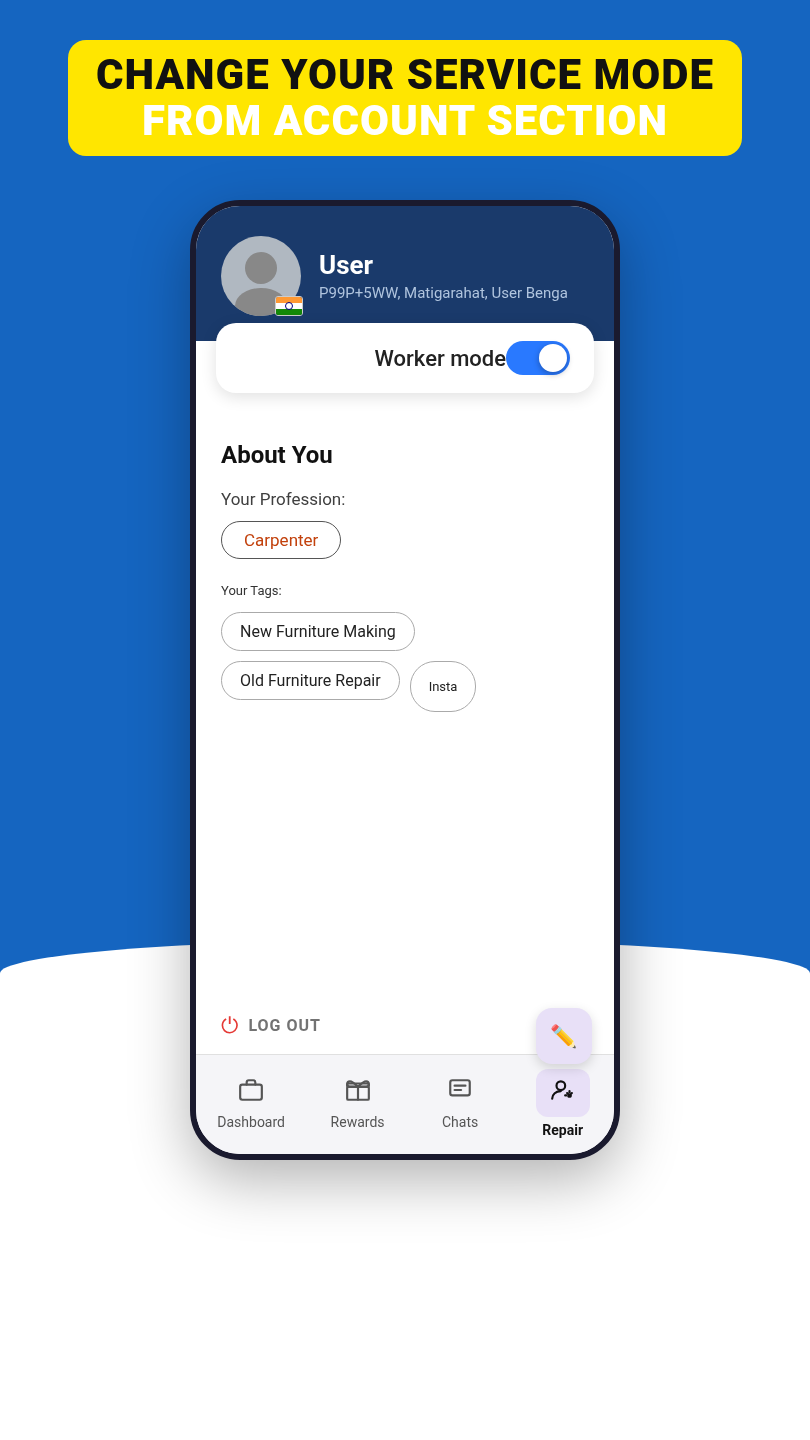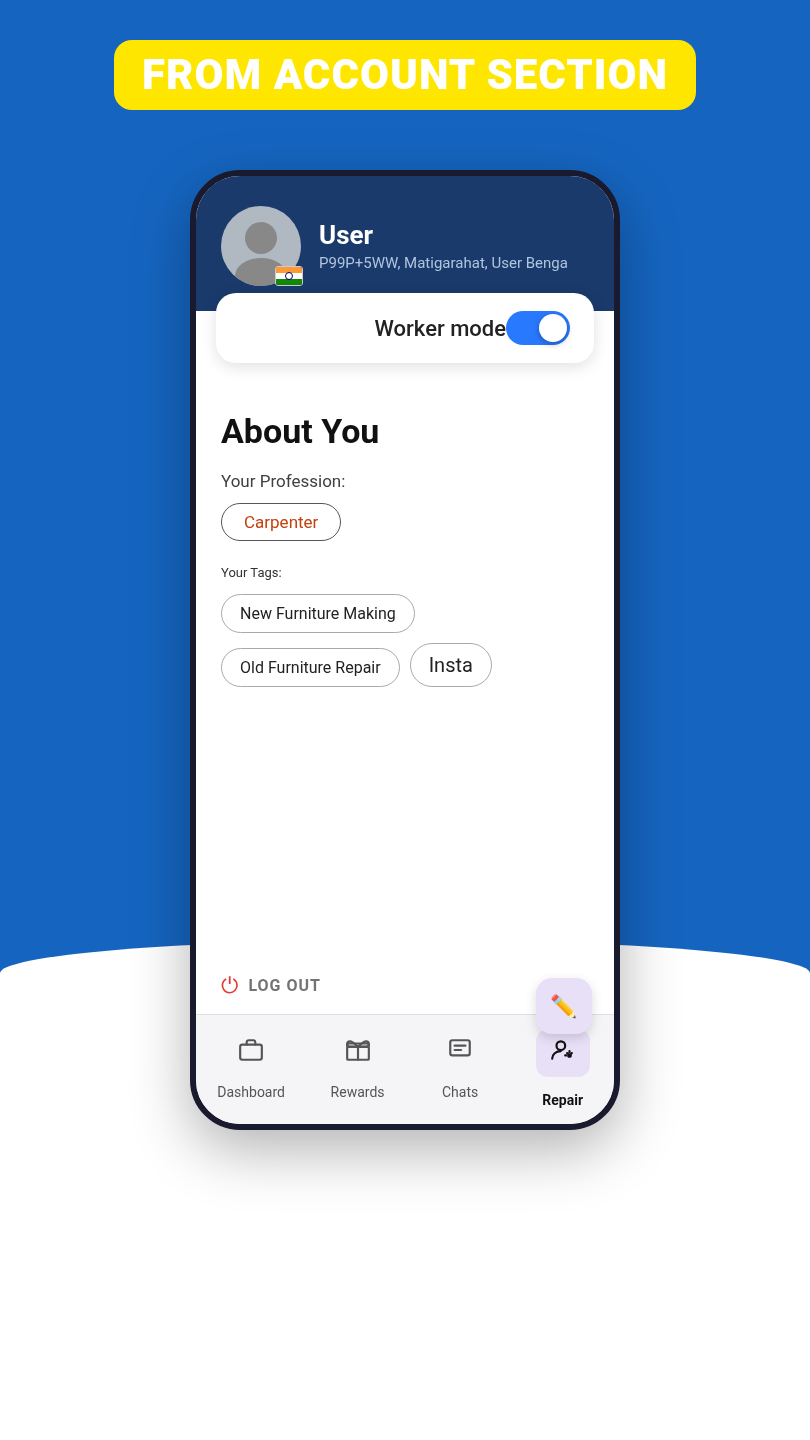--- a/index.html
+++ b/index.html
@@ -69,21 +69,21 @@
       text-transform: uppercase;
     }
 
     
     .phone-frame {
       width: 430px;
       min-height: 960px;
       background: white;
       border-radius: 50px;
       border: 6px solid #1a1a2e;
-      margin-top: 60px;
+      margin-top: 44px;
       overflow: hidden;
       display: flex;
       flex-direction: column;
       position: relative;
       box-shadow: 0 20px 60px rgba(0,0,0,0.3);
     }
 
     
     .profile-header {
       background: #1a3a6b;
@@ -183,21 +183,21 @@
 
     
     .main-content {
       flex: 1;
       padding: 30px 25px 20px 25px;
       background: white;
       margin-top: 18px;
     }
 
     .section-title {
-      font-size: 34px;
+      font-size: 24px;
       font-weight: 700;
       color: #111;
       margin-bottom: 20px;
     }
 
     .field-label {
       font-size: 17px;
       color: #404040;
       margin-bottom: 12px;
     }
@@ -215,37 +215,37 @@
     .tags-label {
       font-size: 13px;
       color: #333;
       margin-bottom: 14px;
     }
 
     .tags-row {
       display: flex;
       flex-wrap: wrap;
       gap: 10px;
-      align-items: flex-end;
+      align-items: flex-start;
     }
 
     .tag-chip {
       border: 1.5px solid #aaa;
       border-radius: 25px;
       padding: 9px 18px;
       font-size: 16px;
       color: #222;
       background: white;
     }
 
     .tag-chip-partial {
       border: 1.5px solid #aaa;
       border-radius: 25px;
-      padding: 9px 18px;
-      font-size: 20px;
+      padding: 17px 18px;
+      font-size: 13px;
       color: #222;
       background: white;
       overflow: hidden;
       white-space: nowrap;
     }
 
     
     .logout-row {
       display: flex;
       align-items: center;
@@ -294,21 +294,21 @@
       align-items: center;
       justify-content: space-around;
       padding: 14px 0 16px 0;
       border-top: 1px solid #e0e0e0;
     }
 
     .nav-item {
       display: flex;
       flex-direction: column;
       align-items: center;
-      gap: 15px;
+      gap: 5px;
       cursor: pointer;
       min-width: 60px;
     }
 
     .nav-icon {
       font-size: 26px;
       color: #555;
     }
 
     .nav-icon.active {
@@ -336,20 +336,21 @@
   </style>
 </head>
 <body>
 
 <div class="bg-blue"></div>
 <div class="bg-wave"></div>
 
 <div class="content-wrapper">
 
   <div class="header-banner">
+    <div class="line1">CHANGE YOUR SERVICE MODE</div>
     <div class="line2">FROM ACCOUNT SECTION</div>
   </div>
 
   <div class="phone-frame">
 
     <div class="profile-header">
       <div class="avatar-container">
         <div class="avatar">
 
           <svg viewBox="0 0 80 80" xmlns="http://www.w3.org/2000/svg">

